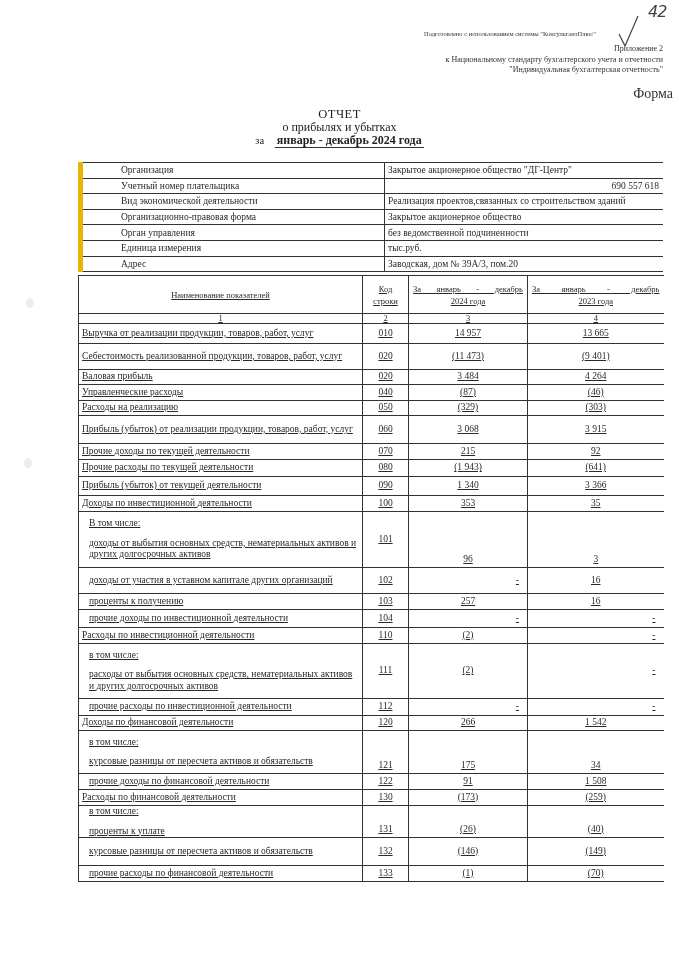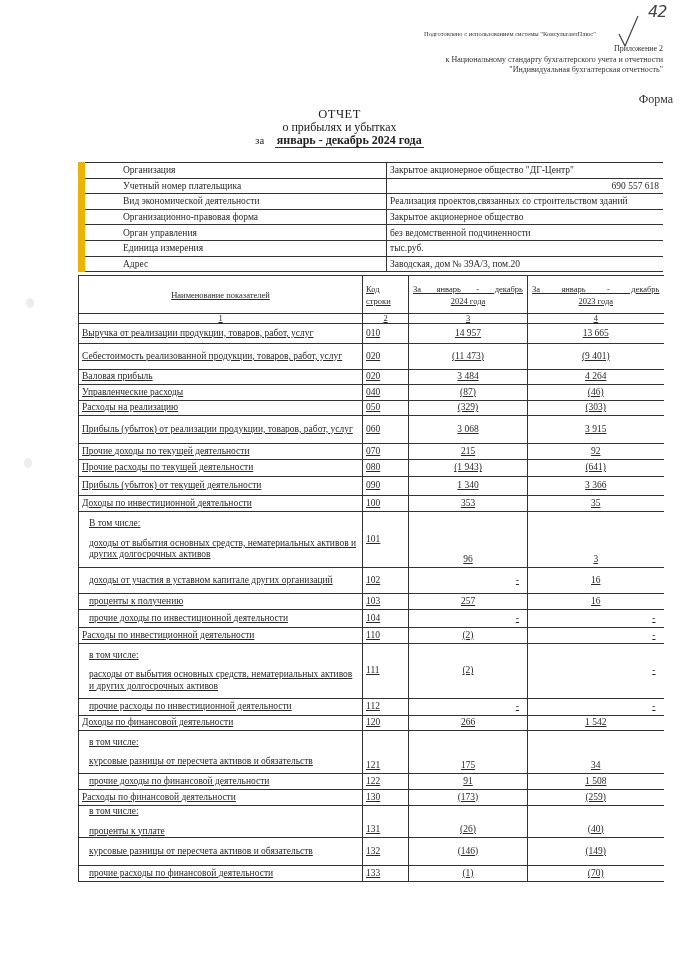--- a/index.html
+++ b/index.html
@@ -6,38 +6,38 @@
   body {
     width: 679px; height: 960px; position: relative; overflow: hidden;
     background: #ffffff; color: #222222;
     font-family: "Liberation Serif", "DejaVu Serif", serif;
   }
   .abs { position: absolute; }
   .note-consultant { left: 424px; top: 30px; font-size: 6.5px; color: #333; white-space: nowrap; }
   .handwritten-num { left: 648px; top: 2px; font-size: 16px; font-style: italic; color: #444; font-family: "DejaVu Sans", sans-serif; letter-spacing: -1px; }
   .checkmark { left: 616px; top: 14px; width: 24px; height: 34px; }
   .appendix { right: 16px; top: 44px; font-size: 8px; text-align: right; line-height: 10.5px; color: #333; white-space: nowrap; }
-  .form-label { right: 6px; top: 92px; font-size: 12px; color: #333; }
+  .form-label { right: 6px; top: 86px; font-size: 14px; color: #333; }
   .title { left: 0; width: 679px; top: 108px; text-align: center; font-size: 12px; line-height: 13px; }
   .title .t1 { font-size: 12.5px; letter-spacing: 0.5px; }
   .title .t3 span.period { display: inline-block; border-bottom: 1px solid #333; padding: 0 2px; margin-left: 8px; font-weight: bold; font-size: 12px; }
   .title .t3 { font-size: 10.5px; }
 
   table { border-collapse: collapse; position: absolute; font-size: 9.5px; color: #2a2a2a; }
   td { padding: 0 3px; vertical-align: middle; }
   .info-table { left: 78px; top: 162px; width: 585px; }
   .info-table td { border-top: 1px solid #333; border-bottom: 1px solid #333; height: 14.6px; line-height: 12px; }
-  .info-table td.k { border-left: 7px solid #eab308; border-right: 1px solid #333; width: 260px; padding-left: 38px; }
+  .info-table td.k { border-left: 5px solid #eab308; border-right: 1px solid #333; width: 260px; padding-left: 38px; }
   .info-table td.v { border-left: none; }
   .info-table td.v.right { text-align: right; padding-right: 4px; }
 
   .main-table { left: 78px; top: 275px; width: 585px; table-layout: fixed; text-decoration: underline; }
   .main-table td { border-top: 1px solid #333; border-bottom: 1px solid #333; line-height: 11.5px; }
   .main-table td.name { border-left: 1px solid #333; border-right: 1px solid #333; }
-  .main-table td.code { border-right: 1px solid #333; }
+  .main-table td.code { border-right: 1px solid #333; text-align: center; }
   .main-table td.c3 { border-right: 1px solid #333; text-align: center; }
   .main-table td.c4 { text-align: center; }
   .main-table td.dash { text-align: right; padding-right: 8px; }
   .main-table tr.hdr td { font-size: 8.5px; line-height: 12px; }
   .main-table tr.hdr td.name { text-align: center; }
   .main-table tr.hdr td.c3, .main-table tr.hdr td.c4 { text-align: justify; text-align-last: justify; padding: 0 4px; }
   .main-table tr.hdr td .yr { display: block; text-align: center; text-align-last: center; }
   .main-table tr.nums td { text-align: center; font-size: 8.5px; line-height: 9px; }
   .main-table td.sub { padding-left: 10px; }
   .main-table td.bottom { vertical-align: bottom; padding-bottom: 2px; }

